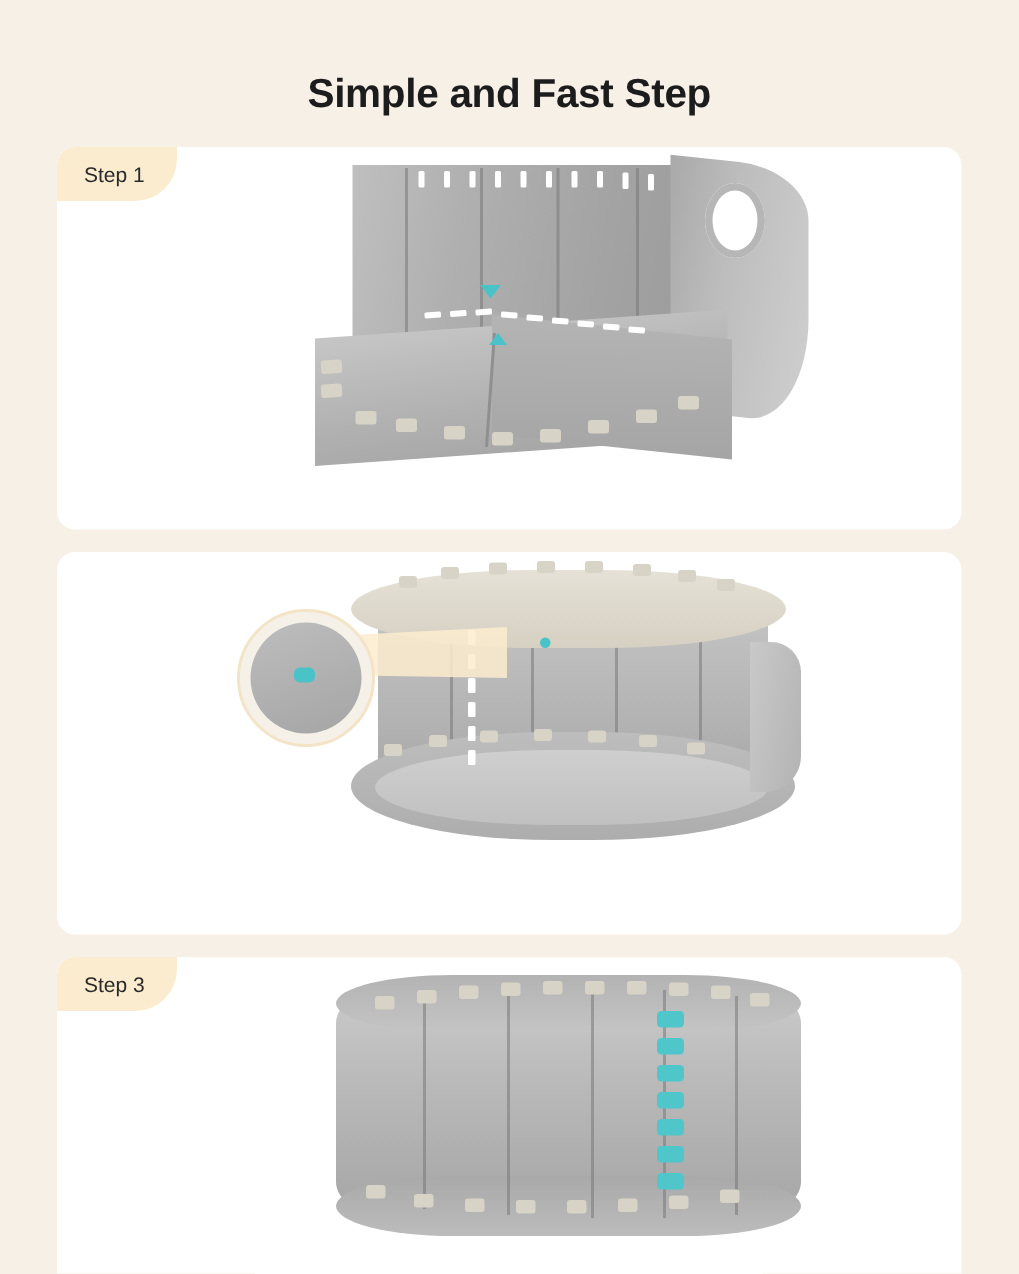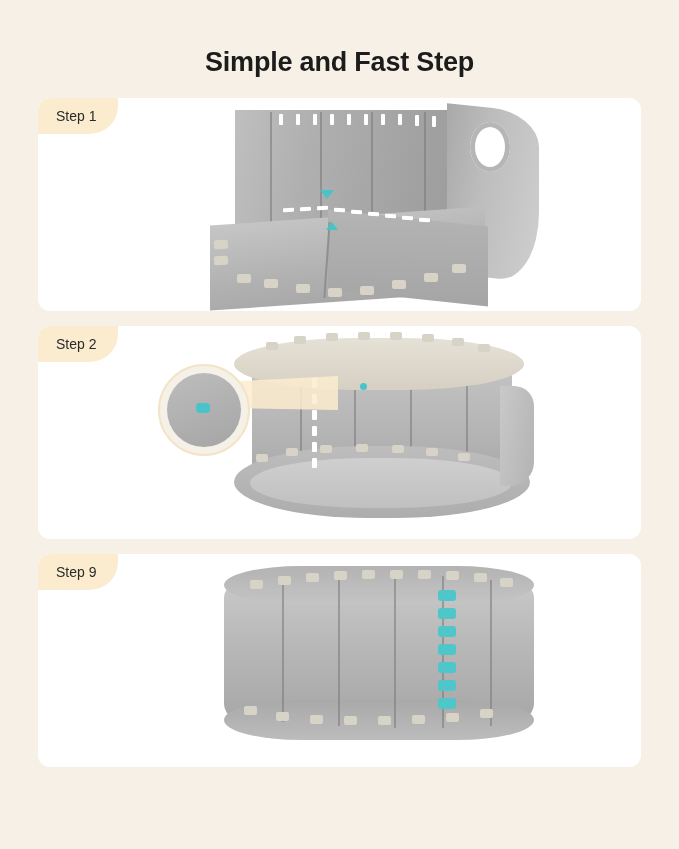--- a/index.html
+++ b/index.html
@@ -41,21 +41,21 @@
     max-width: 470px;
     font-weight: 400;
   }
   .steps {
     margin-top: 20px;
   }
   .card {
     position: relative;
     background: #ffffff;
     border-radius: 12px;
-    height: 213px;
+    height: 255px;
     margin-bottom: 15px;
     overflow: hidden;
   }
   .badge {
     position: absolute;
     top: 0;
     left: 0;
     background: #fbeccf;
     color: #2a2a2a;
     font-size: 14px;
@@ -258,21 +258,20 @@
 
         <div class="arrow-t" style="left:282px; top:92px; border-left:7px solid transparent; border-right:7px solid transparent; border-top:9px solid #49c3c7;"></div>
         <div class="arrow-t" style="left:288px; top:124px; border-left:6px solid transparent; border-right:6px solid transparent; border-bottom:8px solid #49c3c7;"></div>
 
         <div class="cone" style="left:190px; top:248px; width:0; height:0;"></div>
 
       </div>
     </div>
 
     <div class="card">
-      <div class="badge">Step 2</div>
       <div class="scene">
 
         <div class="felt s2-body"></div>
         <div class="vline" style="left:262px; top:46px; height:112px;"></div>
         <div class="vline" style="left:316px; top:42px; height:118px;"></div>
         <div class="vline" style="left:372px; top:42px; height:120px;"></div>
         <div class="vline" style="left:428px; top:46px; height:114px;"></div>
 
         <div class="felt-light s2-lid"></div>
 
@@ -311,21 +310,21 @@
         <div class="callout" style="left:120px; top:38px; width:88px; height:88px;">
           <div class="callout-inner"></div>
           <div class="dot-teal" style="left:36px; top:37px; width:14px; height:10px; border-radius:4px;"></div>
         </div>
 
         <div class="felt" style="left:462px; top:60px; width:34px; height:100px; background:linear-gradient(100deg,#c9c9c9,#b3b3b3); border-radius:0 20px 24px 0;"></div>
       </div>
     </div>
 
     <div class="card">
-      <div class="badge">Step 9</div>
+      <div class="badge">Step 3</div>
       <div class="scene">
 
         <div class="felt s3-body"></div>
         <div class="felt-light s3-top"></div>
         <div class="felt s3-bot"></div>
 
         <div class="vline" style="left:244px; top:28px; height:140px;"></div>
         <div class="vline" style="left:300px; top:24px; height:148px;"></div>
         <div class="vline" style="left:356px; top:22px; height:152px;"></div>
         <div class="vline" style="left:404px; top:22px; height:152px;"></div>

